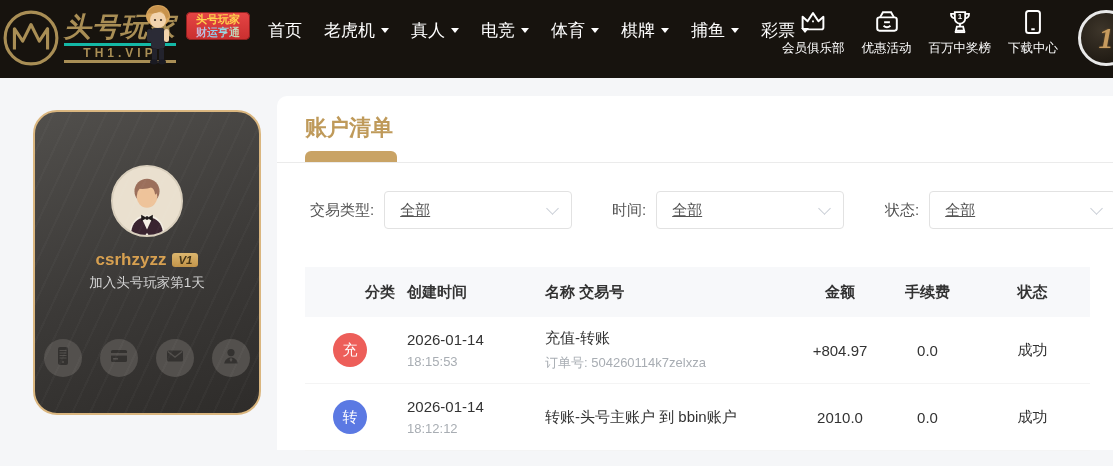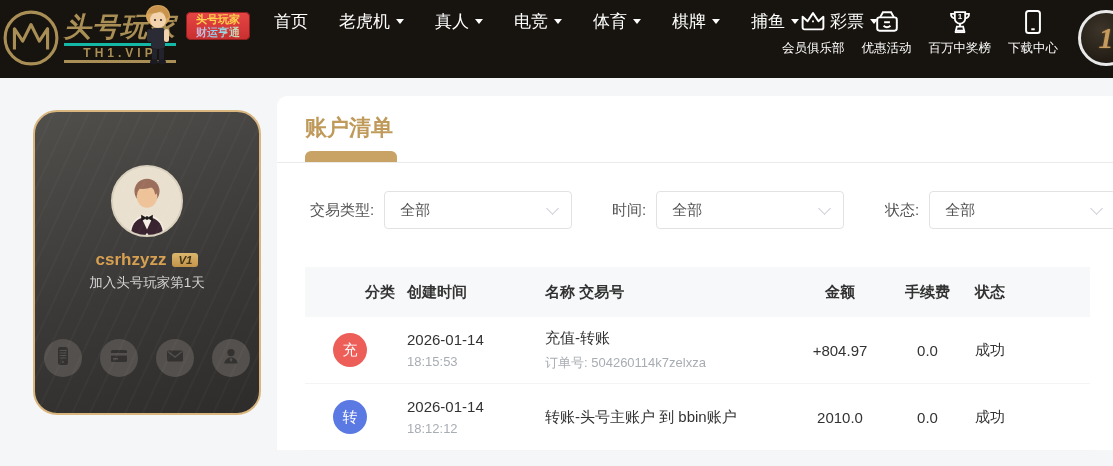--- a/index.html
+++ b/index.html
@@ -10,21 +10,21 @@
   .header { position:absolute; left:0; top:0; width:1113px; height:78px; background:#17130e; }
   .logo { position:absolute; left:2px; top:9px; display:flex; align-items:center; cursor:pointer; }
   .logo-emblem { width:58px; height:58px; }
   .logo-text { margin-left:4px; }
   .logo-title { font-size:27px; font-weight:bold; color:#a98e55; letter-spacing:1px; line-height:28px; font-style:italic; }
   .logo-sub { margin-top:2px; border-top:3px solid #14b8a6; border-bottom:3px solid #a98e55; color:#a98e55; font-size:12px; font-weight:bold; letter-spacing:4px; text-align:center; padding:0 2px; }
   .mascot { position:absolute; left:139px; top:3px; width:38px; height:72px; }
   .promo-badge { position:absolute; left:186px; top:12px; width:64px; height:28px; background:linear-gradient(180deg,#e64545,#c92f2f); border-radius:5px; text-align:center; padding-top:1px; box-shadow:0 0 0 1px #8f1f1f inset; }
   .promo-line1 { font-size:11px; font-weight:bold; color:#ffd24d; line-height:13px; }
   .promo-line2 { font-size:11px; font-weight:bold; line-height:13px; background:linear-gradient(90deg,#ff9ec0,#7fd8f7,#ffd97e); -webkit-background-clip:text; background-clip:text; color:transparent; }
-  .main-nav { position:absolute; left:274px; top:10px; height:40px; display:flex; align-items:flex-start; gap:31px; }
+  .main-nav { position:absolute; left:268px; top:10px; height:40px; display:flex; align-items:center; gap:22px; }
   .nav-item { display:flex; align-items:center; color:#ffffff; font-size:17px; white-space:nowrap; cursor:pointer; }
   .caret { display:inline-block; margin-left:6px; width:0; height:0; border-left:4.5px solid transparent; border-right:4.5px solid transparent; border-top:5.5px solid #ffffff; }
   .quick-links { position:absolute; right:55px; top:7px; display:flex; gap:17px; }
   .quick-link { display:flex; flex-direction:column; align-items:center; cursor:pointer; }
   .quick-link .icon { width:30px; height:30px; }
   .quick-link .icon svg { width:30px; height:30px; }
   .ql-label { margin-top:3px; color:#ffffff; font-size:12.5px; white-space:nowrap; }
   .coin { position:absolute; left:1078px; top:10px; width:56px; height:56px; border-radius:50%; border:3px solid #e9e9e9; background:radial-gradient(circle at 40% 35%, #3d352a, #16110b); display:flex; align-items:center; justify-content:center; cursor:pointer; }
   .coin span { font-family:"Liberation Serif","DejaVu Serif",serif; font-size:30px; font-weight:bold; font-style:italic; color:#c79b5e; text-shadow:0 0 2px #7a5c2e; }
 
@@ -44,35 +44,35 @@
 
   
   .content-panel { position:absolute; left:277px; top:96px; width:836px; height:354px; background:#ffffff; border-top-left-radius:10px; }
   .page-title { position:absolute; left:28px; top:17px; font-size:22px; font-weight:bold; color:#bf9a5a; }
   .tab-pill { position:absolute; left:28px; top:55px; width:92px; height:11px; background:#c9a365; border-radius:6px 6px 0 0; }
   .title-divider { position:absolute; left:0; top:66px; width:836px; height:1px; background:#ebebeb; }
 
   .filter-group { position:absolute; top:95px; display:flex; align-items:center; }
   .f-label { color:#555555; font-size:15px; margin-right:10px; white-space:nowrap; }
   .select-box { position:relative; width:188px; height:38px; border:1px solid #e2e2e2; border-radius:4px; background:#fff; cursor:pointer; }
-  .sel-value { position:absolute; left:15px; top:0; line-height:36px; font-size:15px; color:#555555; }
+  .sel-value { position:absolute; left:15px; top:0; line-height:36px; font-size:15px; color:#555555;text-decoration:underline; }
   .chev { position:absolute; right:14px; top:12px; width:9px; height:9px; border-right:1.5px solid #c9ced6; border-bottom:1.5px solid #c9ced6; transform:rotate(45deg); }
   .fg-0 { left:33px; } .fg-1 { left:335px; } .fg-2 { left:608px; }
   .fg-2 .select-box { width:187px; }
 
   .tx-table { position:absolute; left:28px; top:171px; width:785px; }
   .t-row { display:flex; align-items:center; }
   .t-head { height:50px; background:#f7f8fa; color:#333333; font-size:15px; font-weight:bold; }
   .t-body-row { height:67px; border-bottom:1px solid #f4f4f4; }
   .c0 { width:90px; text-align:right; display:flex; justify-content:center; }
   .c1 { width:135px; padding-left:12px; }
   .c2 { width:270px; padding-left:15px; }
   .c3 { width:80px; text-align:center; }
   .c4 { width:95px; text-align:center; }
-  .c5 { width:115px; text-align:left; }
+  .c5 { width:115px; text-align:center; }
   .t-head .c0 { display:block; }
   .cat-badge { width:34px; height:34px; border-radius:50%; color:#ffffff; font-size:15px; display:flex; align-items:center; justify-content:center; }
   .cell-main { color:#333333; font-size:15px; white-space:nowrap; }
   .cell-sub { margin-top:6px; color:#a8adb3; font-size:13px; white-space:nowrap; }
   .cell-val { color:#333333; font-size:15px; }
 </style>
 </head>
 <body>
 
 <div class="page">

